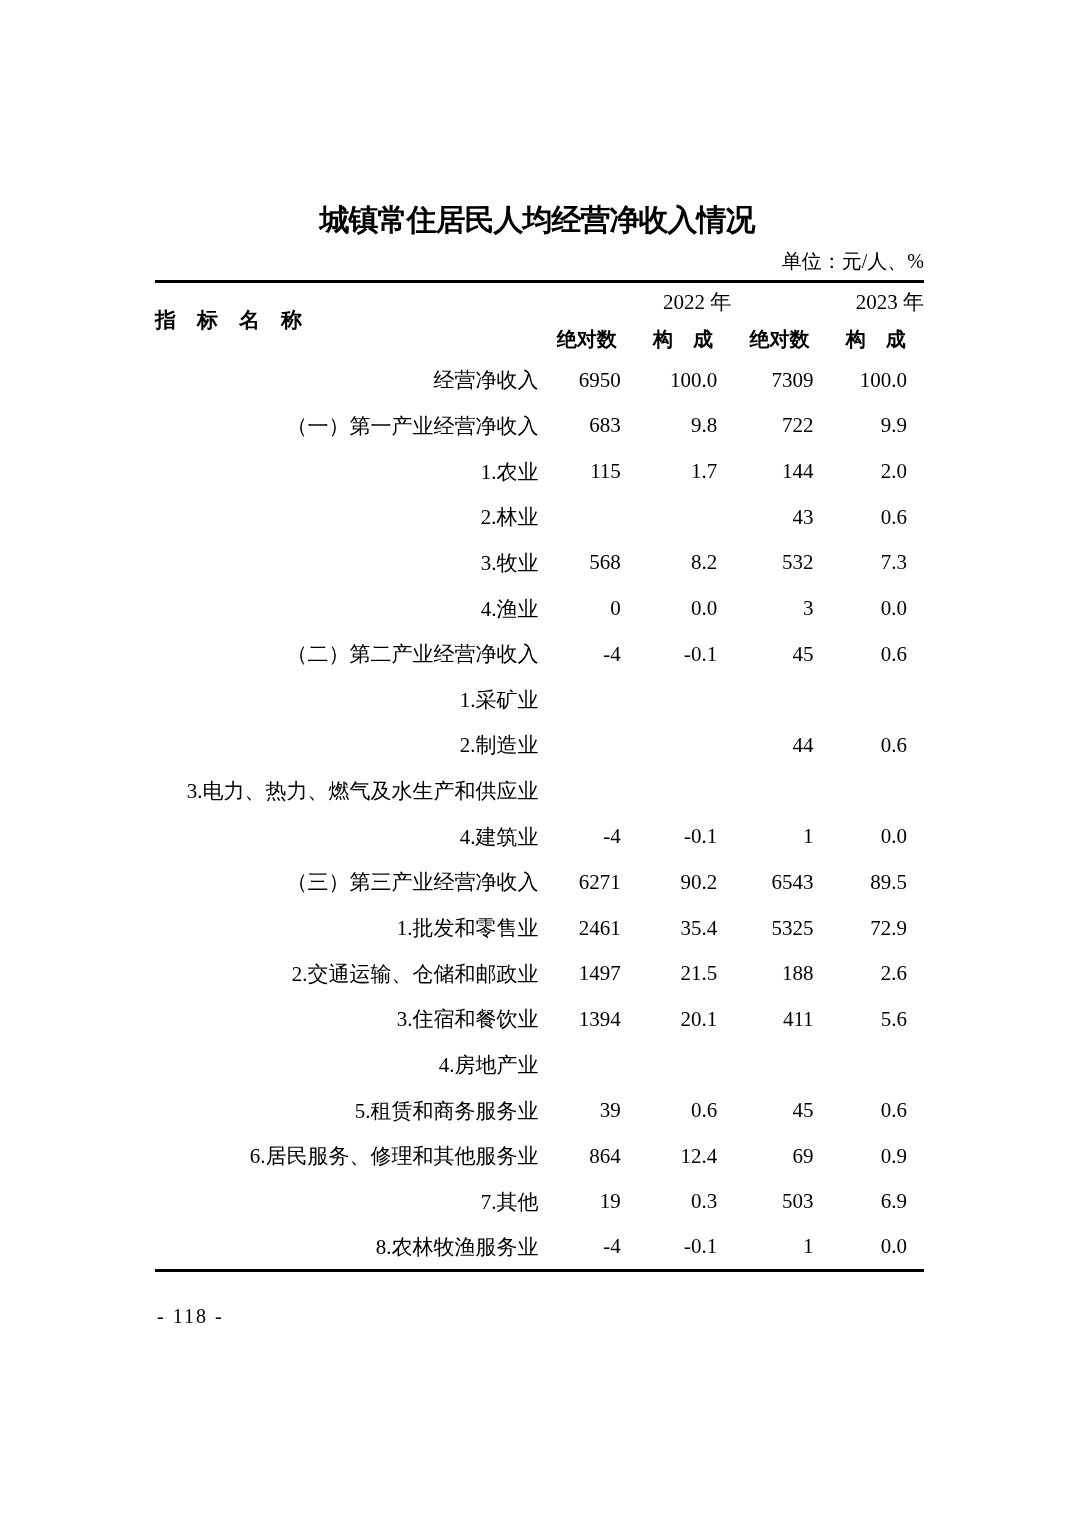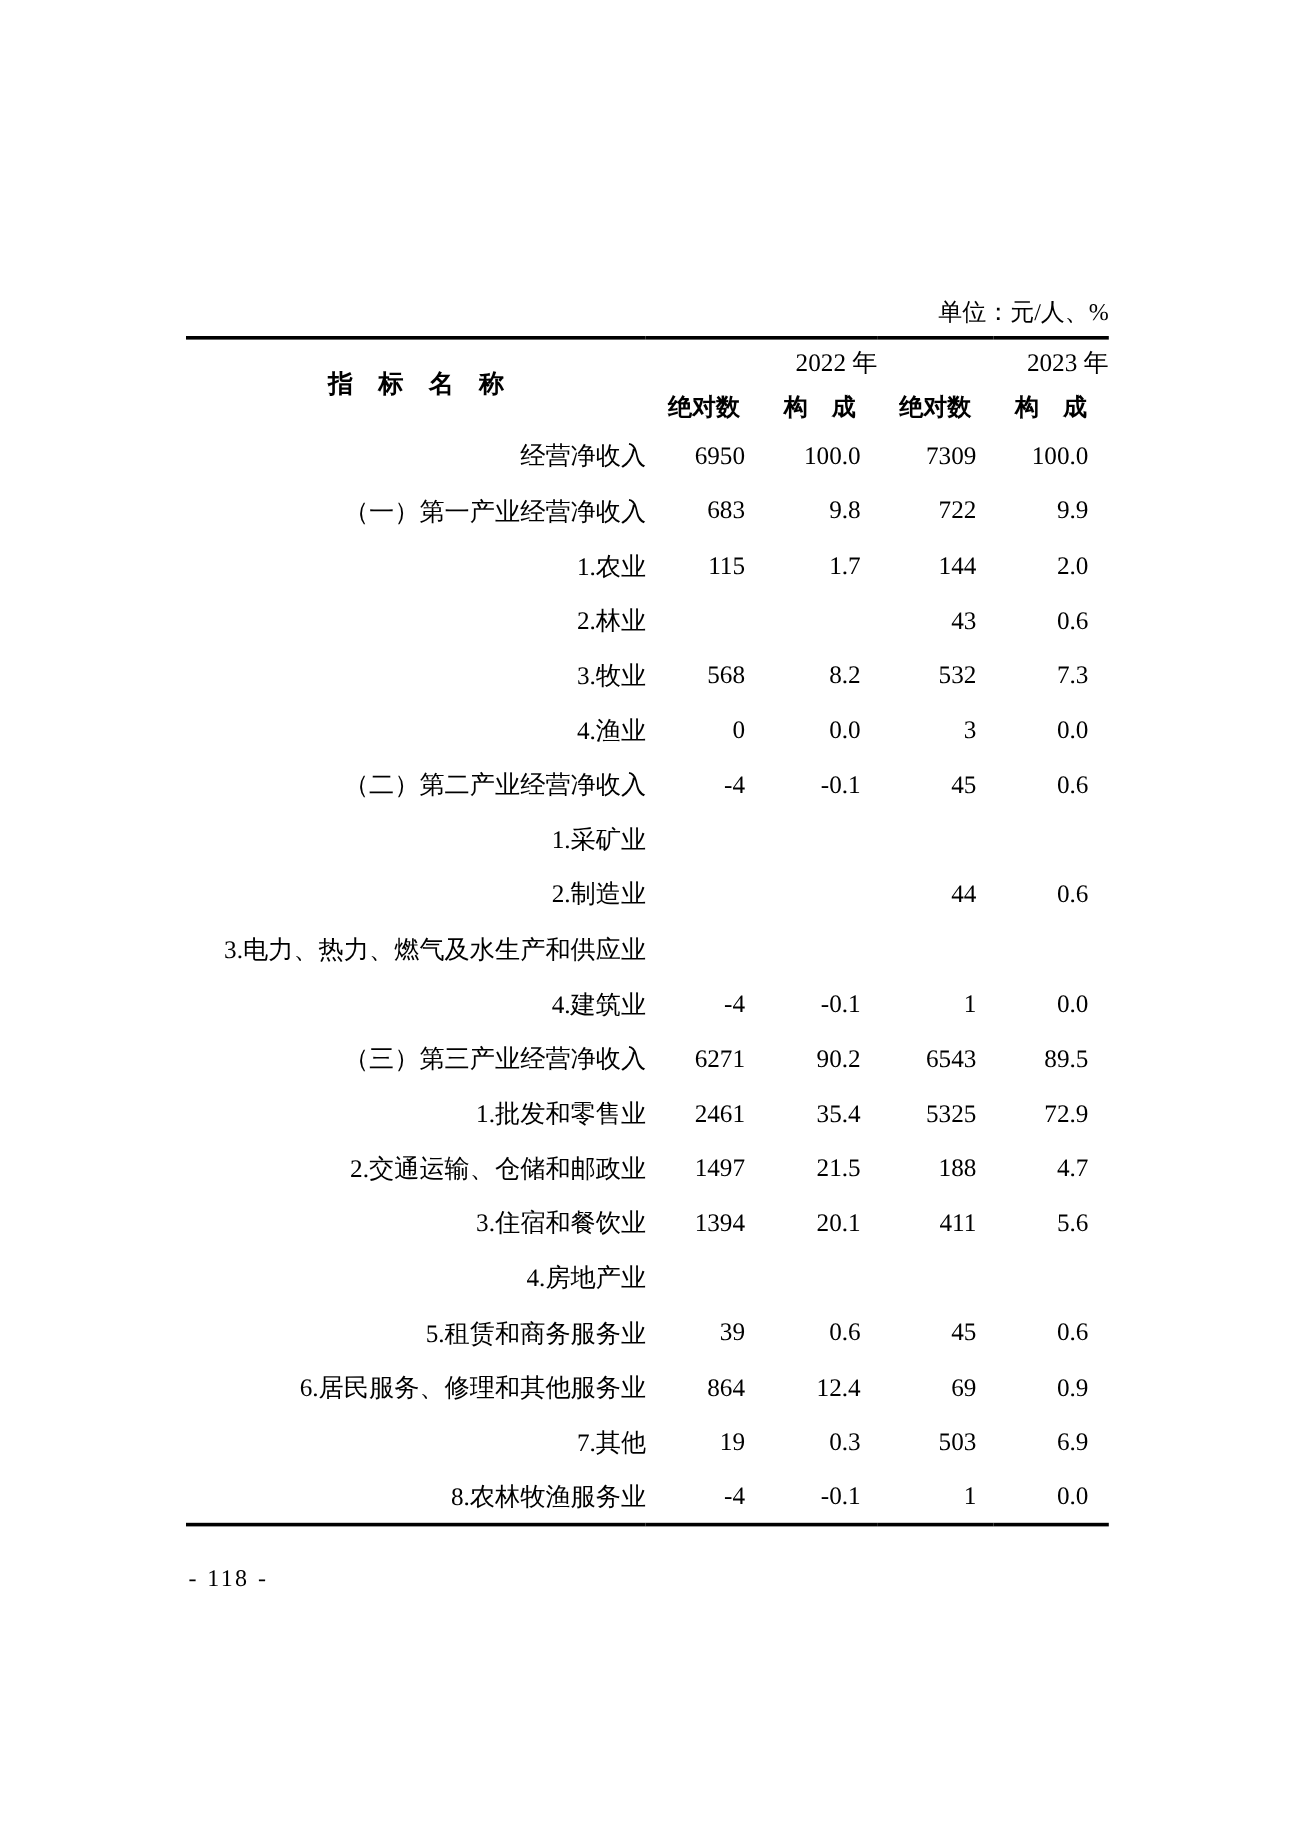--- a/index.html
+++ b/index.html
@@ -46,21 +46,21 @@
   table.stat-table th, table.stat-table td { border: 0; vertical-align: middle; }
   col.c-name { width: 382px; }
   col.c-num  { width: 96px; }
   
   tr.year-row { height: 39px; }
   tr.sub-row  { height: 37px; }
   th.indicator-head {
     font-family: "Liberation Sans", "DejaVu Sans", sans-serif;
     font-weight: bold;
     font-size: 21px;
-    text-align: center;
+    text-align: left;
     border-bottom: 1.5px solid #000;
   }
   th.year-head {
     font-family: "Liberation Serif", "DejaVu Serif", serif;
     font-weight: normal;
     font-size: 21px;
     text-align: right;
     border-left: 1.5px solid #000;
     border-bottom: 1.5px solid #000;
   }
@@ -96,20 +96,21 @@
     top: 1305px;
     font-size: 20px;
     letter-spacing: 2px;
   }
 </style>
 </head>
 <body>
 
 <div class="page">
 
+  <div class="doc-title">城镇常住居民人均经营净收入情况</div>
 
   <div class="unit-note">单位：元/人、%</div>
 
   <table class="stat-table">
     <colgroup>
       <col class="c-name">
       <col class="c-num">
       <col class="c-num">
       <col class="c-num">
       <col class="c-num">
@@ -217,21 +218,21 @@
           <td class="num">2461</td>
           <td class="num">35.4</td>
           <td class="num">5325</td>
           <td class="num last">72.9</td>
         </tr>
         <tr>
           <td class="name ind2">2.交通运输、仓储和邮政业</td>
           <td class="num">1497</td>
           <td class="num">21.5</td>
           <td class="num">188</td>
-          <td class="num last">4.7</td>
+          <td class="num last">2.6</td>
         </tr>
         <tr>
           <td class="name ind2">3.住宿和餐饮业</td>
           <td class="num">1394</td>
           <td class="num">20.1</td>
           <td class="num">411</td>
           <td class="num last">5.6</td>
         </tr>
         <tr>
           <td class="name ind2">4.房地产业</td>

